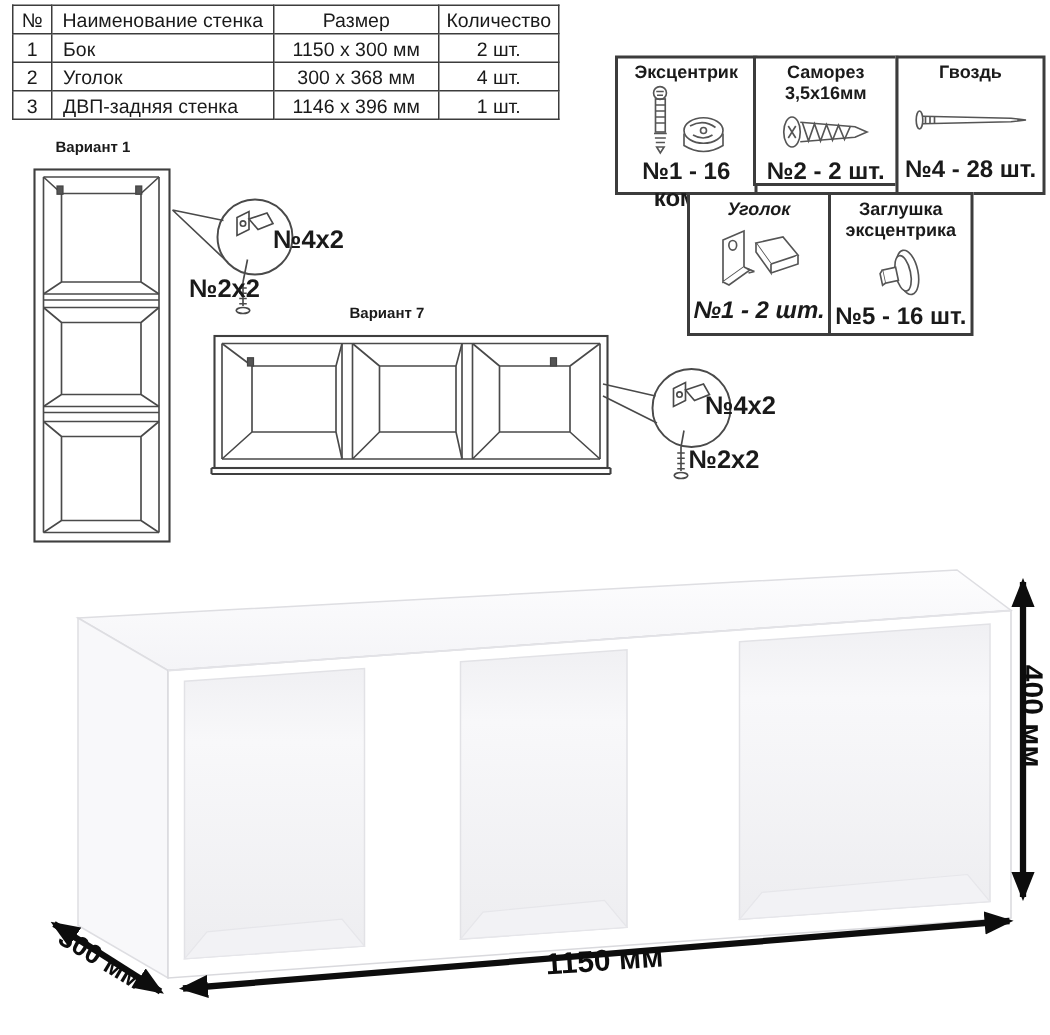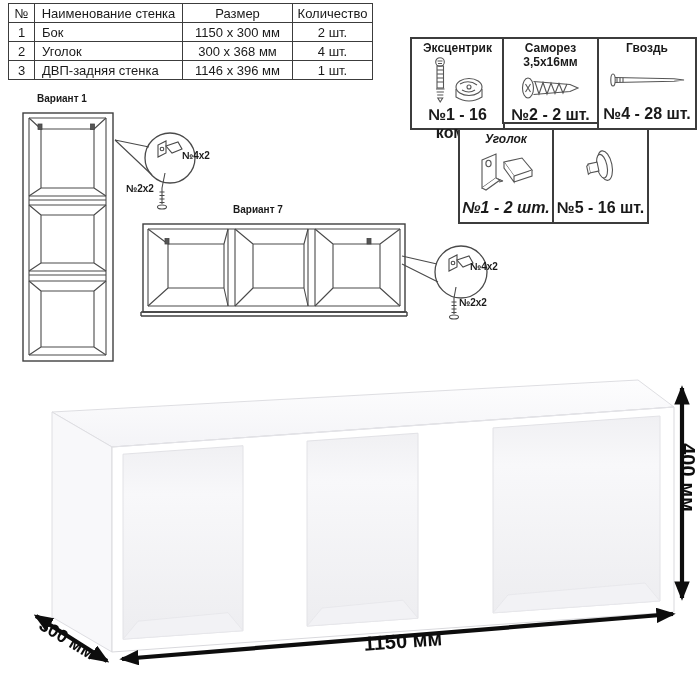--- a/index.html
+++ b/index.html
@@ -23,21 +23,21 @@
     position:absolute;border:2px solid #3c3c3c;background:#fff;
     display:flex;flex-direction:column;align-items:center;justify-content:space-between;
     box-sizing:border-box;padding:3px 2px 5px 2px;
   }
   .hw-title{font-weight:700;font-size:12px;line-height:1.15;text-align:center;}
   .hw-count{font-weight:700;font-size:16px;text-align:center;}
   .hw-icon{flex:1;display:flex;align-items:center;justify-content:center;}
 
   
   .draw-label{font-weight:700;font-size:10px;white-space:nowrap;}
-  .callout-label{font-weight:700;font-size:10px;white-space:nowrap;}
+  .callout-label{font-weight:700;font-size:17px;white-space:nowrap;}
   svg .tech{stroke:#4a4a4a;stroke-width:1.1;fill:none;}
   svg .tech-thick{stroke:#3f3f3f;stroke-width:1.4;fill:none;}
 
   
   .dim{font-weight:700;font-size:20px;color:#0d0d0d;text-align:center;white-space:nowrap;}
 </style>
 </head>
 <body>
 
 <table class="parts abs" style="left:8px;top:3px;">
@@ -137,20 +137,21 @@
           <path d="M30,12 L48,8 L58,20 L40,26 Z"></path>
           <path d="M30,12 L30,18 L40,32 L40,26 M58,20 L58,26 L40,32"></path>
           <path d="M24,29 l5,2 M25,32 l4,-1"></path>
         </g>
       </svg>
     </div>
     <div class="hw-count">№1 - 2 шт.</div>
   </div>
 
   <div class="hw-cell" style="left:552px;top:128px;width:97px;height:96px;">
+    <div class="hw-title" style="max-width:86px;">Заглушка эксцентрика</div>
     <div class="hw-icon">
       <svg width="44" height="42" viewBox="0 0 44 42">
         <g stroke="#555" stroke-width="1.1" fill="#fff" transform="rotate(-12 24 21)">
           <ellipse cx="26" cy="21" rx="7" ry="15"></ellipse>
           <ellipse cx="23" cy="21" rx="5" ry="12"></ellipse>
           <rect x="10" y="16" width="9" height="9"></rect>
           <path d="M10,16 l-2,2 v8 l2,-1"></path>
         </g>
       </svg>
     </div>

